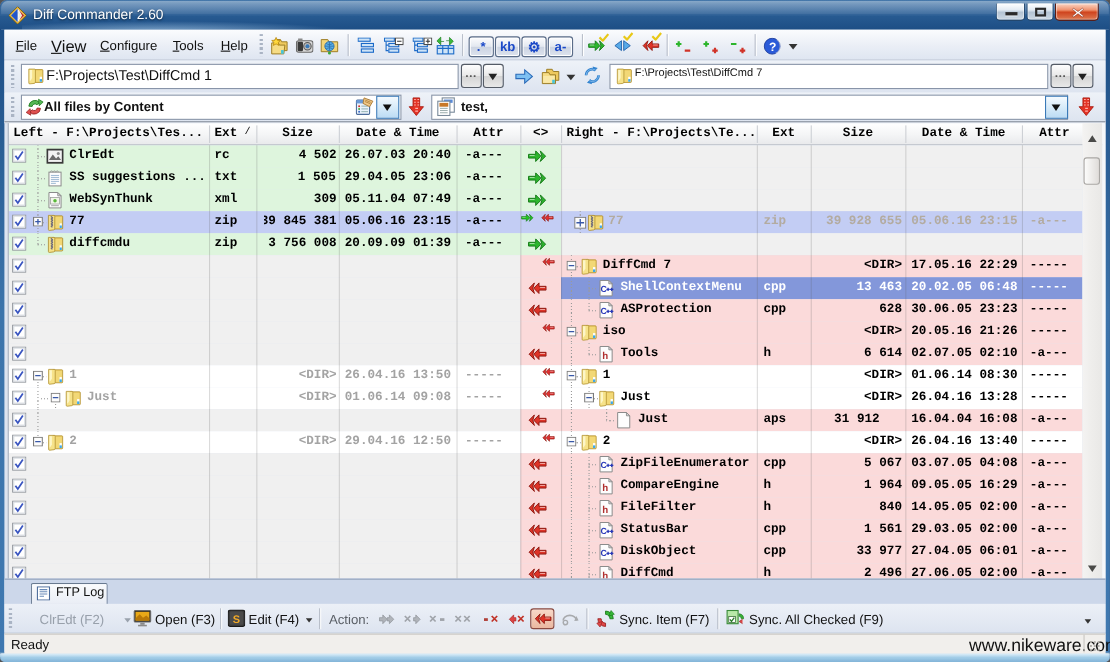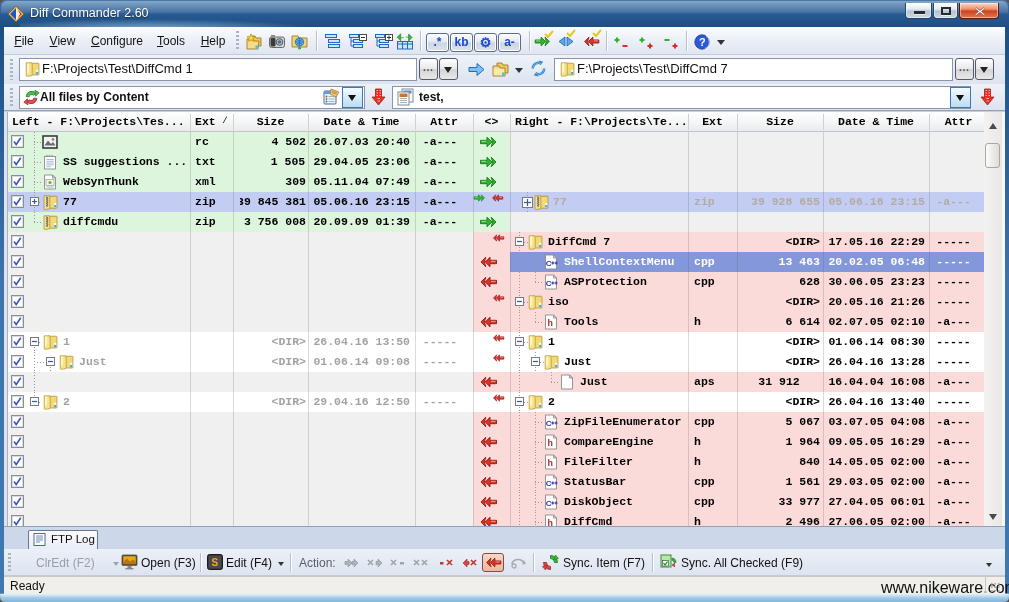--- a/index.html
+++ b/index.html
@@ -34,21 +34,21 @@
 <div class="abs" style="left:959px;top:3px;width:40px;height:16px;border:1px solid #5c1a10;border-top:none;border-radius:0 0 4px 4px;background:linear-gradient(180deg,#fcd9c8,#ef9270 40%,#d95b33 50%,#cf4520 55%,#dd7a52);box-shadow:0 0 0 1px rgba(255,255,255,0.45) inset">
       <svg class="abs" style="left:14px;top:3px" width="12" height="11" viewBox="0 0 12 11">
         <path d="M2 1.5 L6 4.5 L10 1.5 L11 2.5 L7.5 5.5 L11 8.5 L10 9.5 L6 6.5 L2 9.5 L1 8.5 L4.5 5.5 L1 2.5 Z" fill="#fff" stroke="#7a2a1a" stroke-width="0.5"></path>
       </svg>
     </div>
 <div class="abs" style="left:0;top:27px;width:4px;height:567px;background:linear-gradient(180deg,#1d4e85,#3c74ab 45%,#3f78b0)"></div>
 <div class="abs" style="left:1005px;top:27px;width:4px;height:567px;background:linear-gradient(180deg,#1d4e85,#3c74ab 45%,#3f78b0)"></div>
 <div class="abs" style="left:0;top:594px;width:1009px;height:8px;background:linear-gradient(180deg,#e4f2fb,#a6cfe9 45%,#8ebfe0);box-shadow:0 -1px 0 #6a96bc,0 -2px 3px rgba(120,170,210,0.5) inset"></div>
 <div class="abs" style="left:4px;top:27px;width:1001px;height:28px;background:linear-gradient(180deg,#fbfcfe,#eaeef6 55%,#dfe6f1);border-bottom:1px solid #c3cbda"></div>
 <div class="abs" style="left:8px;top:34px;width:32px;height:17px;font-size:12px;color:#111;text-align:center"><u style="text-decoration-thickness:1px">F</u>ile</div>
-<div class="abs" style="left:46px;top:34px;width:33px;height:17px;font-size:12px;color:#111;text-align:center"><u style="text-decoration-thickness:1px">V</u>iew</div>
+<div class="abs" style="left:46px;top:34px;width:33px;height:17px;font-size:15px;color:#111;text-align:center"><u style="text-decoration-thickness:1px">V</u>iew</div>
 <div class="abs" style="left:87px;top:34px;width:60px;height:17px;font-size:12px;color:#111;text-align:center"><u style="text-decoration-thickness:1px">C</u>onfigure</div>
 <div class="abs" style="left:153px;top:34px;width:36px;height:17px;font-size:12px;color:#111;text-align:center"><u style="text-decoration-thickness:1px">T</u>ools</div>
 <div class="abs" style="left:197px;top:34px;width:32px;height:17px;font-size:12px;color:#111;text-align:center"><u style="text-decoration-thickness:1px">H</u>elp</div>
 <div class="abs" style="left:236px;top:31px;width:3px;height:20px;background-image:repeating-linear-gradient(180deg,#aab4c4 0 2px,transparent 2px 4px)"></div>
 <svg class="abs" style="left:246px;top:33px" width="17" height="17" viewBox="0 0 17 17">
 <path d="M4 3 L9 3 L10 5 L15 5 L15 13 L4 13 Z" fill="#eec95e" stroke="#9d7d26" stroke-width="0.9"></path>
 <path d="M1 6 L7 6 L8 8 L13 8 L12 16 L1 16 Z" fill="#f6dc85" stroke="#9d7d26" stroke-width="0.9"></path>
 <path d="M5 1 L6.2 3.6 L9 3.8 L6.9 5.6 L7.5 8.3 L5 6.9 L2.5 8.3 L3.1 5.6 L1 3.8 L3.8 3.6 Z" fill="#ffd83e" stroke="#b8860b" stroke-width="0.7"></path>
 <rect x="9.5" y="12.5" width="2.4" height="3.4" fill="#45c4da"></rect>
     </svg>
@@ -197,21 +197,21 @@
 </svg>
 <div class="abs" style="left:554px;top:58px;width:399px;height:23px;background:#fff;border:1px solid #8894a8"></div>
 <svg style="position:absolute;left:559px;top:61px;opacity:1.0" width="16" height="16" viewBox="0 0 16 16">
       <path d="M6 2.2 L14.2 2.2 Q15 2.2 15 3 L15 13.2 Q15 14 14.2 14 L6 14 Z" fill="#e9c75c" stroke="#b08f2e" stroke-width="0.7"></path>
       <path d="M6.5 3 L14.3 3 L14.3 13.3 L6.5 13.3 Z" fill="#f2d876"></path>
       <rect x="12.1" y="8.8" width="2.1" height="4.3" fill="#fdfdfd"></rect>
       <rect x="12.1" y="10.9" width="2.1" height="2.4" fill="#3fa8e8"></rect>
       <path d="M2.2 1.8 L7.4 1.8 Q8.2 1.8 8.2 2.6 L8.2 13.6 Q8.2 14.6 7.2 14.8 L3.2 15.3 Q2.2 15.4 2.2 14.4 Z" fill="#f6e289" stroke="#b08f2e" stroke-width="0.7"></path>
       <path d="M3 2.6 L5.2 2.6 L5.2 10 Q4.2 12 3 13 Z" fill="#fdf6c8"></path>
     </svg>
-<div class="abs" style="left:577px;top:61px;font-size:13px;color:#111">F:\Projects\Test\DiffCmd 7</div>
+<div class="abs" style="left:577px;top:61px;font-size:10px;color:#111">F:\Projects\Test\DiffCmd 7</div>
 <div class="abs" style="left:955px;top:58px;width:19px;height:22px;border:1px solid #545b66;border-radius:3px;background:linear-gradient(180deg,#fefefe,#e8e8e8 50%,#d4d4d4 52%,#e8e8e8);text-align:center">
       <div style="margin-top:2px;font-weight:bold;font-size:11px;color:#555;letter-spacing:1px">…</div>
     </div>
 <div class="abs" style="left:975px;top:58px;width:19px;height:22px;border:1px solid #545b66;border-radius:3px;background:linear-gradient(180deg,#fefefe,#e8e8e8 50%,#d4d4d4 52%,#e8e8e8);text-align:center">
       <div style="margin-top:8px;margin-left:4px;width:0;height:0;border:4.5px solid transparent;border-top:6px solid #222"></div>
     </div>
 <div class="abs" style="left:4px;top:84px;width:1001px;height:28px;background:linear-gradient(180deg,#eef2f8,#dce3ef)"></div>
 <div class="abs" style="left:10px;top:88px;width:3px;height:20px;background-image:repeating-linear-gradient(180deg,#aab4c4 0 2px,transparent 2px 4px)"></div>
 <div class="abs" style="left:19px;top:86px;width:346px;height:23px;background:#fff;border:1px solid #8894a8"></div>
 <svg class="abs" style="left:23px;top:89px" width="17" height="17" viewBox="0 0 17 17">
@@ -289,20 +289,21 @@
           <rect x="1.5" y="1.5" width="10" height="10" fill="none" stroke="#d8dce2" stroke-width="1"></rect>
           <path d="M3 6.5 L5.2 9.5 L9.8 2.8" fill="none" stroke="#3a55c0" stroke-width="1.6"></path>
         </svg>
 <div style="position:absolute;left:34px;top:0px;width:1px;height:20px;background-image:repeating-linear-gradient(180deg,#9a9a9a 0 1px,transparent 1px 3px)"></div>
 <div style="position:absolute;left:34px;top:10px;width:7px;height:1px;background-image:repeating-linear-gradient(90deg,#9a9a9a 0 1px,transparent 1px 3px)"></div>
 <svg style="position:absolute;left:42px;top:2px" width="16" height="16" viewBox="0 0 16 16">
           <rect x="1" y="2" width="14" height="12" fill="#f2f2f2" stroke="#3a3a3a" stroke-width="1.6"></rect>
           <path d="M2.5 11.5 L6 6.5 L9 10 L11 8 L13.5 11.5 Z" fill="#6a6a6a"></path>
           <circle cx="11" cy="5.5" r="1.4" fill="#8a8a8a"></circle>
         </svg>
+<div class="mono cell" style="left:63px;width:125px;color:#000">ClrEdt</div>
 <div class="mono cell" style="left:195px;width:40px;color:#000">rc</div>
 <div class="mono cell" style="left:234px;width:72px;text-align:right;color:#000">4 502</div>
 <div class="mono cell" style="left:308px;width:102px;text-align:right;color:#000">26.07.03 20:40</div>
 <div class="mono cell" style="left:415px;width:50px;text-align:center;color:#000">-a---</div>
 <svg style="position:absolute;left:480px;top:4px" width="17" height="12" viewBox="0 0 17 12">
           <path d="M0.5 4.3 L7 4.3 L7 1.2 L11.8 6 L7 10.8 L7 7.7 L0.5 7.7 Z" fill="#2db52d" stroke="#157a18" stroke-width="0.9" stroke-linejoin="round"></path>
           <path d="M11.2 1.2 L16 6 L11.2 10.8 L12.6 6 Z" fill="#2db52d" stroke="#157a18" stroke-width="0.9" stroke-linejoin="round"></path>
           <path d="M1.5 5.3 L6 5.3" stroke="rgba(255,255,255,0.55)" stroke-width="1"></path>
         </svg>
 </div>

